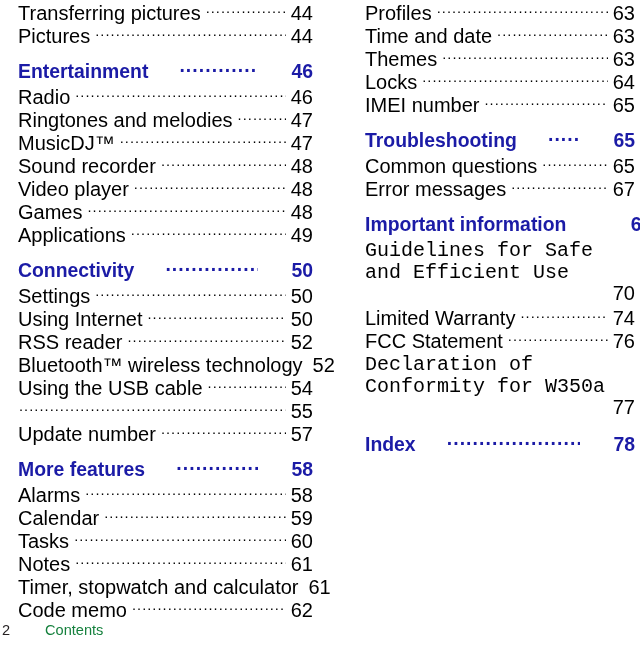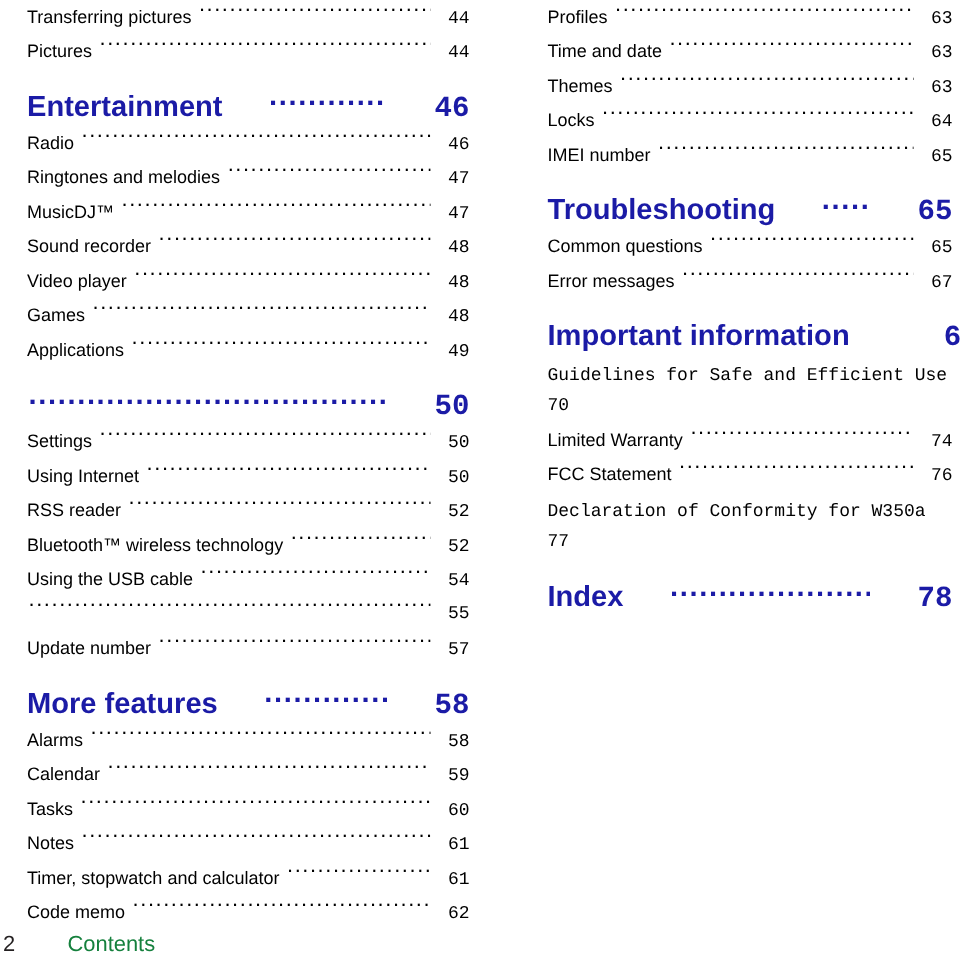--- a/index.html
+++ b/index.html
@@ -47,21 +47,21 @@
     padding-right: 5px;
     padding-top: 0px;
   }
 
   
   .toc-row {
     display: flex;
     align-items: baseline;
     width: 100%;
     color: #000000;
-    font-size: 12px;
+    font-size: 20px;
     line-height: 23px;
     height: 23px;
     white-space: nowrap;
   }
 
   .toc-row .label {
     flex: 0 0 auto;
     padding-right: 4px;
   }
 
@@ -82,21 +82,20 @@
     left: 0;
     bottom: 0;
     width: 200%;
   }
 
   .toc-row .pagenum {
     flex: 0 0 auto;
     text-align: right;
     min-width: 21px;
     padding-left: 4px;
-    font-family: Liberation Mono, monospace;
   }
 
   
   .toc-row.heading {
     color: #1b1ba6;
     font-weight: bold;
     font-size: 19.4px;
     line-height: 26px;
     height: 26px;
     margin-top: 12px;
@@ -123,21 +122,21 @@
     padding-bottom: 2px;
   }
   .toc-row.wrapped .label {
     padding-right: 0;
     font-family: Liberation Mono, monospace;
   }
   .toc-row.wrapped .pagenum {
     padding-left: 0;
     min-width: 0;
     display: block;
-    text-align: left;
+    text-align: right;
   }
 
   
   .footer {
     position: absolute;
     left: 0;
     bottom: 6px;
     width: 640px;
     height: 22px;
     display: flex;
@@ -208,20 +207,21 @@
           <span class="label">Games</span>
           <span class="leader"></span>
           <span class="pagenum">48</span>
         </div>
         <div class="toc-row">
           <span class="label">Applications</span>
           <span class="leader"></span>
           <span class="pagenum">49</span>
         </div>
         <div class="toc-row heading">
+          <span class="label">Connectivity</span>
           <span class="leader"></span>
           <span class="pagenum">50</span>
         </div>
         <div class="toc-row">
           <span class="label">Settings</span>
           <span class="leader"></span>
           <span class="pagenum">50</span>
         </div>
         <div class="toc-row">
           <span class="label">Using Internet</span>

